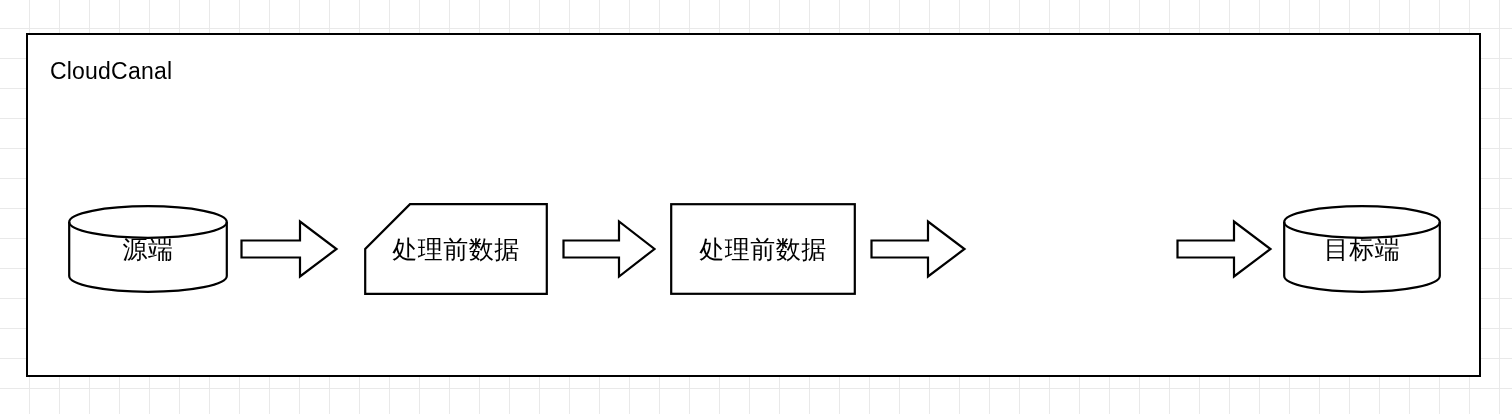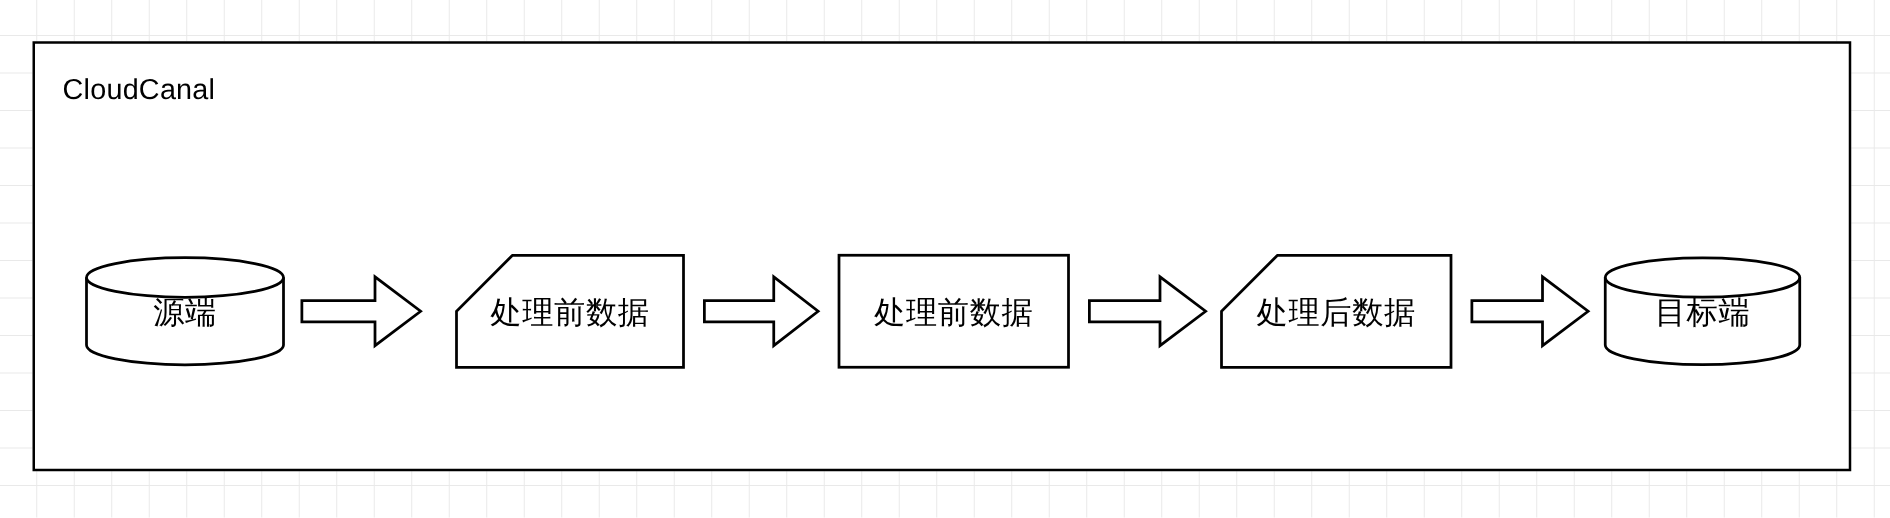--- a/index.html
+++ b/index.html
@@ -165,26 +165,20 @@
       </svg>
       <div class="node-label">处理前数据</div>
     </div>
 
     <div class="node" style="left:870px; top:219px; width:96px; height:60px;">
       <svg class="arrow-svg" width="96" height="60" viewBox="0 0 96 60">
         <path class="arrow-shape" d="M 1.5 21.5 L 58 21.5 L 58 2.5 L 94.5 30 L 58 57.5 L 58 38.5 L 1.5 38.5 Z"></path>
       </svg>
     </div>
 
-    <div class="node" style="left:976px; top:203px; width:186px; height:92px;">
-      <svg class="card-svg" width="186" height="92" viewBox="0 0 186 92">
-        <path class="shape-stroke" d="M 46 1.2 L 184.8 1.2 L 184.8 90.8 L 1.2 90.8 L 1.2 46 Z"></path>
-      </svg>
-      <div class="node-label">处理后数据</div>
-    </div>
 
     <div class="node" style="left:1176px; top:219px; width:96px; height:60px;">
       <svg class="arrow-svg" width="96" height="60" viewBox="0 0 96 60">
         <path class="arrow-shape" d="M 1.5 21.5 L 58 21.5 L 58 2.5 L 94.5 30 L 58 57.5 L 58 38.5 L 1.5 38.5 Z"></path>
       </svg>
     </div>
 
     <div class="node" style="left:1283px; top:205px; width:158px; height:88px;padding-left:35px;">
       <svg class="cyl-svg" width="158" height="88" viewBox="0 0 158 88">
         <path class="shape-stroke" d="M 1.2 17 A 77.8 15.8 0 0 1 156.8 17 L 156.8 71 A 77.8 15.8 0 0 1 1.2 71 Z"></path>

